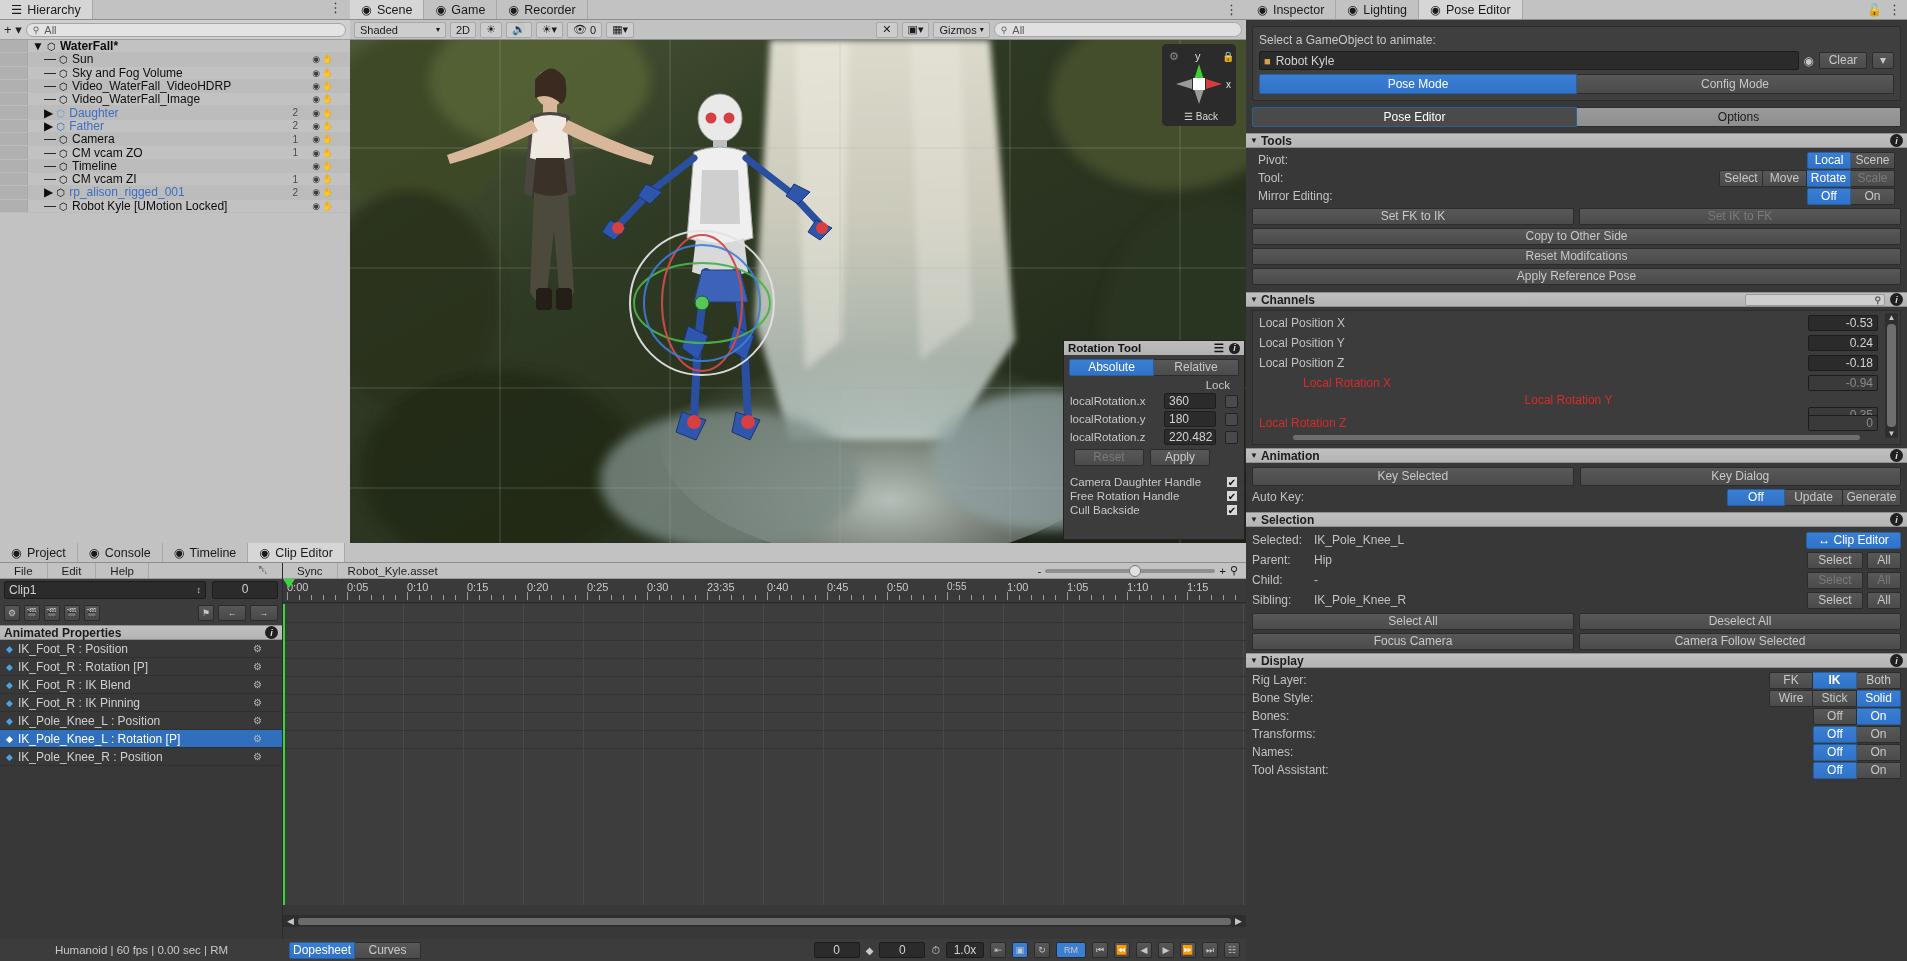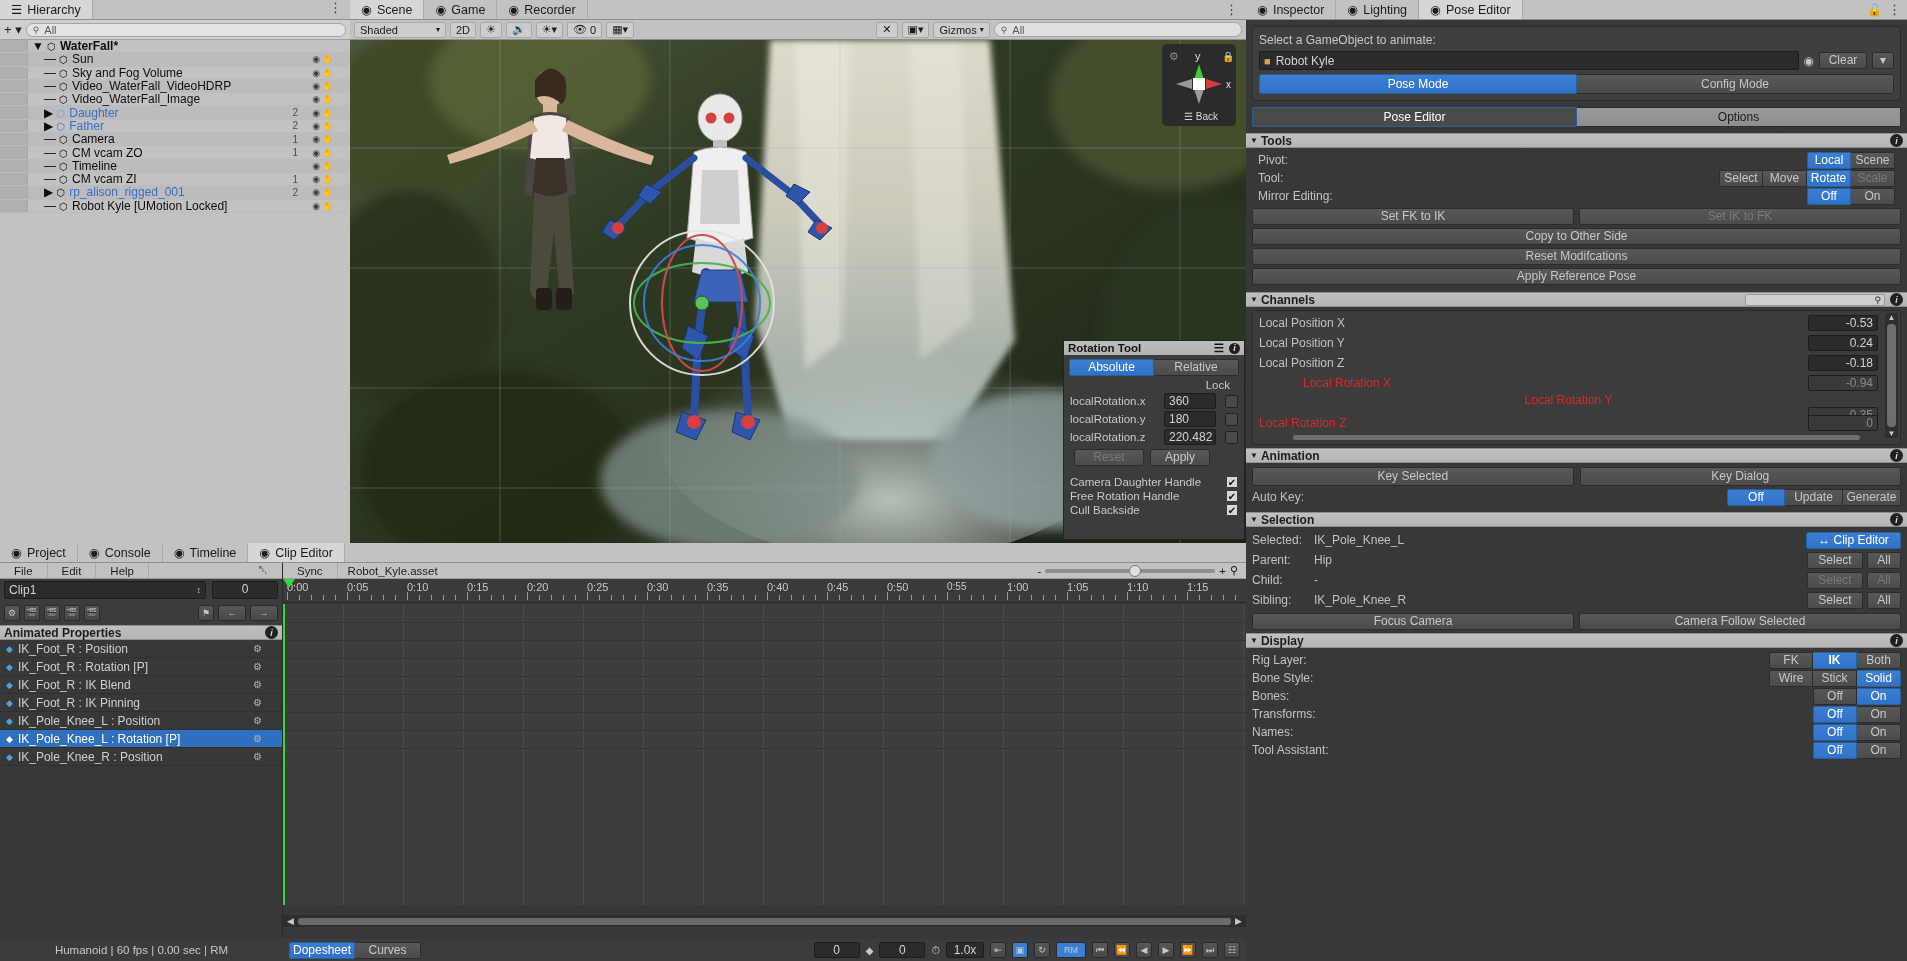--- a/index.html
+++ b/index.html
@@ -650,21 +650,21 @@
           <div style="position: absolute; left: 316px; bottom: 2px; width: 1px; height: 5px; background: rgb(154, 154, 154);"></div>
           <div style="position: absolute; left: 328px; bottom: 2px; width: 1px; height: 5px; background: rgb(154, 154, 154);"></div>
           <div style="position: absolute; left: 340px; bottom: 2px; width: 1px; height: 5px; background: rgb(154, 154, 154);"></div>
           <div style="position: absolute; left: 352px; bottom: 2px; width: 1px; height: 5px; background: rgb(154, 154, 154);"></div>
           <div style="position: absolute; left: 364px; top: 2px; font-size: 11px; color: rgb(201, 201, 201);">0:30</div>
           <div style="position: absolute; left: 364px; bottom: 2px; width: 1px; height: 8px; background: rgb(154, 154, 154);"></div>
           <div style="position: absolute; left: 376px; bottom: 2px; width: 1px; height: 5px; background: rgb(154, 154, 154);"></div>
           <div style="position: absolute; left: 388px; bottom: 2px; width: 1px; height: 5px; background: rgb(154, 154, 154);"></div>
           <div style="position: absolute; left: 400px; bottom: 2px; width: 1px; height: 5px; background: rgb(154, 154, 154);"></div>
           <div style="position: absolute; left: 412px; bottom: 2px; width: 1px; height: 5px; background: rgb(154, 154, 154);"></div>
-          <div style="position: absolute; left: 424px; top: 2px; font-size: 11px; color: rgb(201, 201, 201);">0:35</div>
+          <div style="position: absolute; left: 424px; top: 2px; font-size: 11px; color: rgb(201, 201, 201);">23:35</div>
           <div style="position: absolute; left: 424px; bottom: 2px; width: 1px; height: 8px; background: rgb(154, 154, 154);"></div>
           <div style="position: absolute; left: 436px; bottom: 2px; width: 1px; height: 5px; background: rgb(154, 154, 154);"></div>
           <div style="position: absolute; left: 448px; bottom: 2px; width: 1px; height: 5px; background: rgb(154, 154, 154);"></div>
           <div style="position: absolute; left: 460px; bottom: 2px; width: 1px; height: 5px; background: rgb(154, 154, 154);"></div>
           <div style="position: absolute; left: 472px; bottom: 2px; width: 1px; height: 5px; background: rgb(154, 154, 154);"></div>
           <div style="position: absolute; left: 484px; top: 2px; font-size: 11px; color: rgb(201, 201, 201);">0:40</div>
           <div style="position: absolute; left: 484px; bottom: 2px; width: 1px; height: 8px; background: rgb(154, 154, 154);"></div>
           <div style="position: absolute; left: 496px; bottom: 2px; width: 1px; height: 5px; background: rgb(154, 154, 154);"></div>
           <div style="position: absolute; left: 508px; bottom: 2px; width: 1px; height: 5px; background: rgb(154, 154, 154);"></div>
           <div style="position: absolute; left: 520px; bottom: 2px; width: 1px; height: 5px; background: rgb(154, 154, 154);"></div>
@@ -972,20 +972,24 @@
             <span class="label" style="width: 62px;">Sibling:</span>
             <span class="label">IK_Pole_Knee_R</span>
             <div class="row" style="margin-left: auto; gap: 4px;">
               <div class="btn" style="width: 56px;">Select</div>
               <div class="btn" style="width: 34px;">All</div>
             </div>
           </div>
         </div>
       <div id="sel-btns">
           <div class="row" style="gap: 5px; margin-top: 3px;">
+            <div class="btn" style="flex: 1 1 0%;">Select All</div>
+            <div class="btn" style="flex: 1 1 0%;">Deselect All</div>
+          </div>
+          <div class="row" style="gap: 5px; margin-top: 3px;">
             <div class="btn" style="flex: 1 1 0%;">Focus Camera</div>
             <div class="btn" style="flex: 1 1 0%;">Camera Follow Selected</div>
           </div>
         </div>
     </div>
   </div>
 
   <div>
     <div class="section-hdr">
       <span class="foldout-arrow">▼</span>

